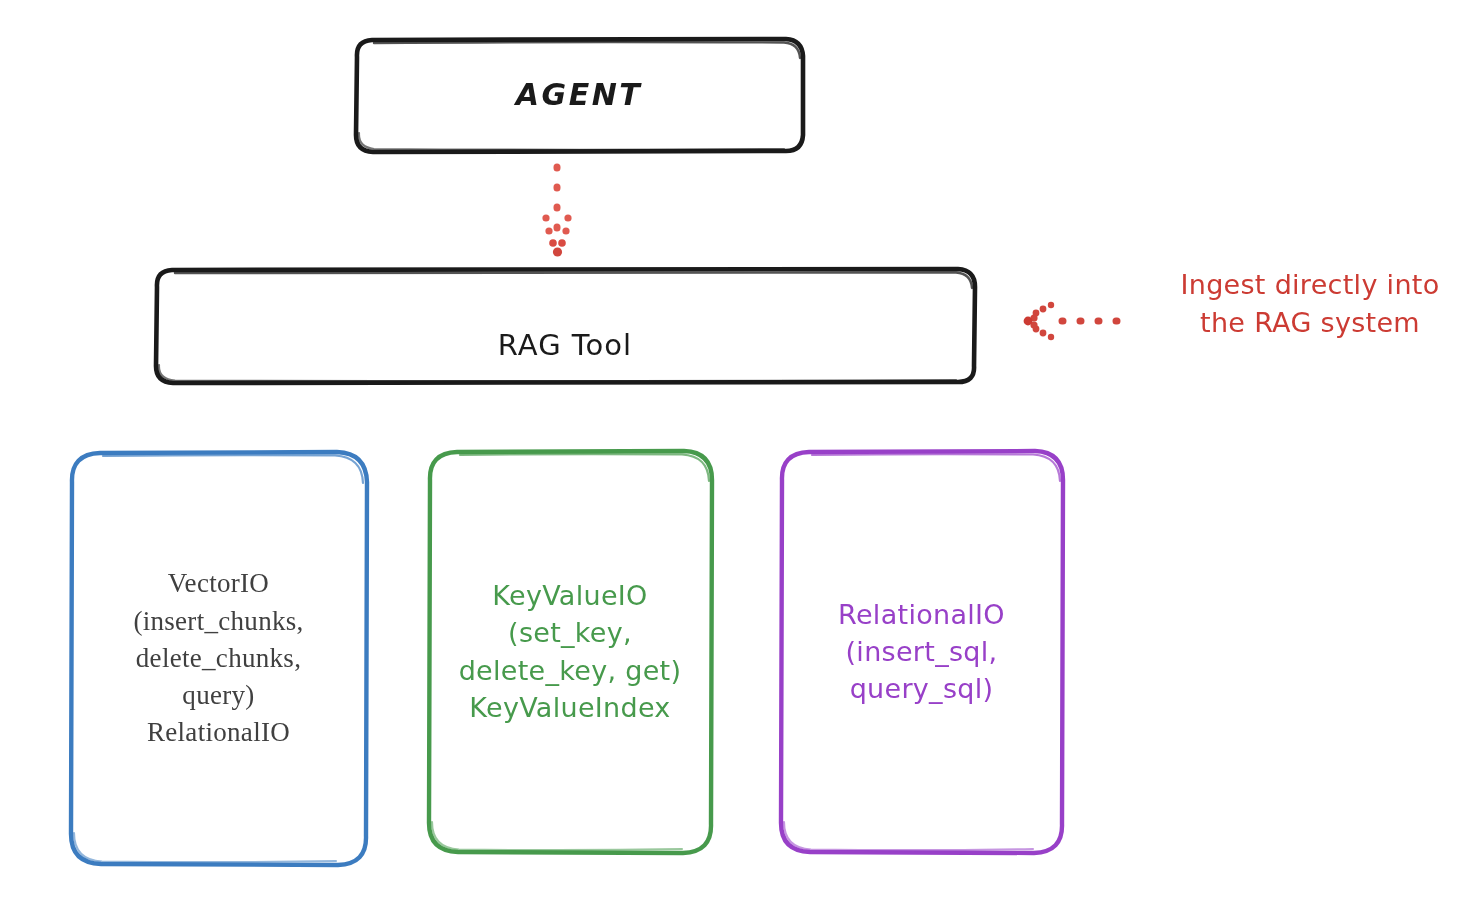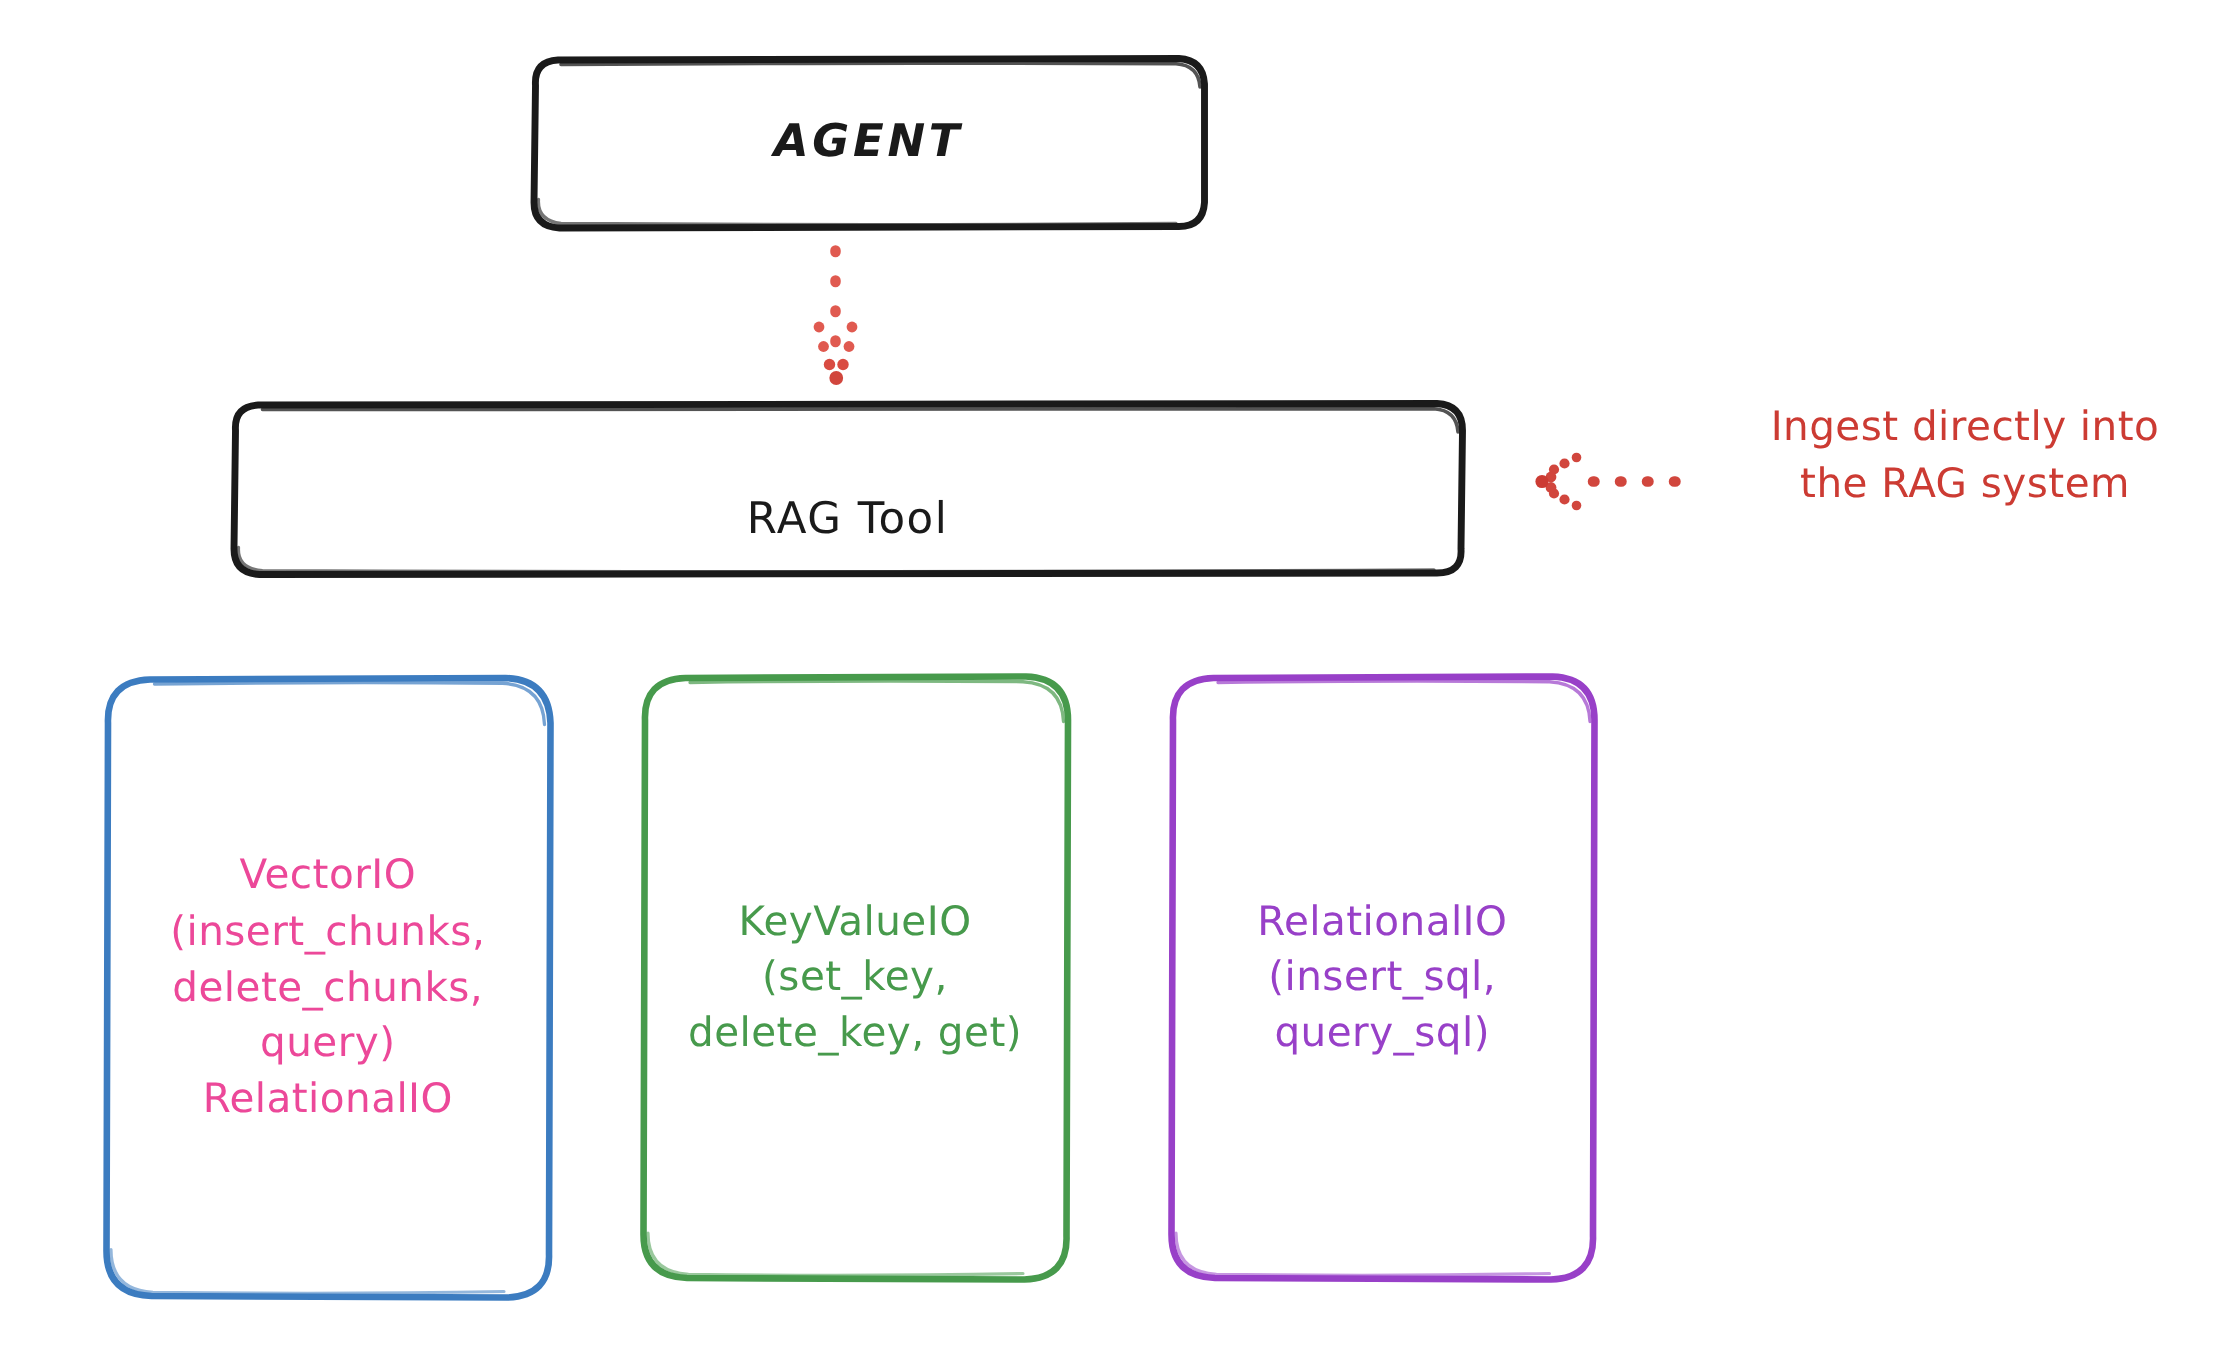--- a/index.html
+++ b/index.html
@@ -92,21 +92,21 @@
     width: 283px;
     height: 403px;
   }
 
   .store-label {
     font-size: 27px;
     line-height: 1.38;
     white-space: pre-line;
     letter-spacing: 0.3px;
   }
-  #node-vectorio .store-label { color: #ec4899; }
+  #node-vectorio .store-label { color: #404040; font-family: Liberation Serif, serif; }
   #node-keyvalueio .store-label { color: #479a4c; }
   #node-relationalio .store-label { color: #9840c8; text-align: center; }
 
   
   #annotation-ingest {
     position: absolute;
     left: 1145px;
     top: 266px;
     width: 330px;
     color: #cc3b33;
@@ -203,20 +203,21 @@
     <div class="store-label">RelationalIO</div>
   </div>
 </div>
 
 <div class="node" id="node-keyvalueio">
   <div>
     <div class="store-label">KeyValueIO
 (set_key,
 delete_key, get)</div>
     <span class="gap"></span>
+    <div class="store-label">KeyValueIndex</div>
   </div>
 </div>
 
 <div class="node" id="node-relationalio">
   <div>
     <div class="store-label">RelationalIO
 (insert_sql,
 query_sql)</div>
     <span class="gap"></span>
   </div>

